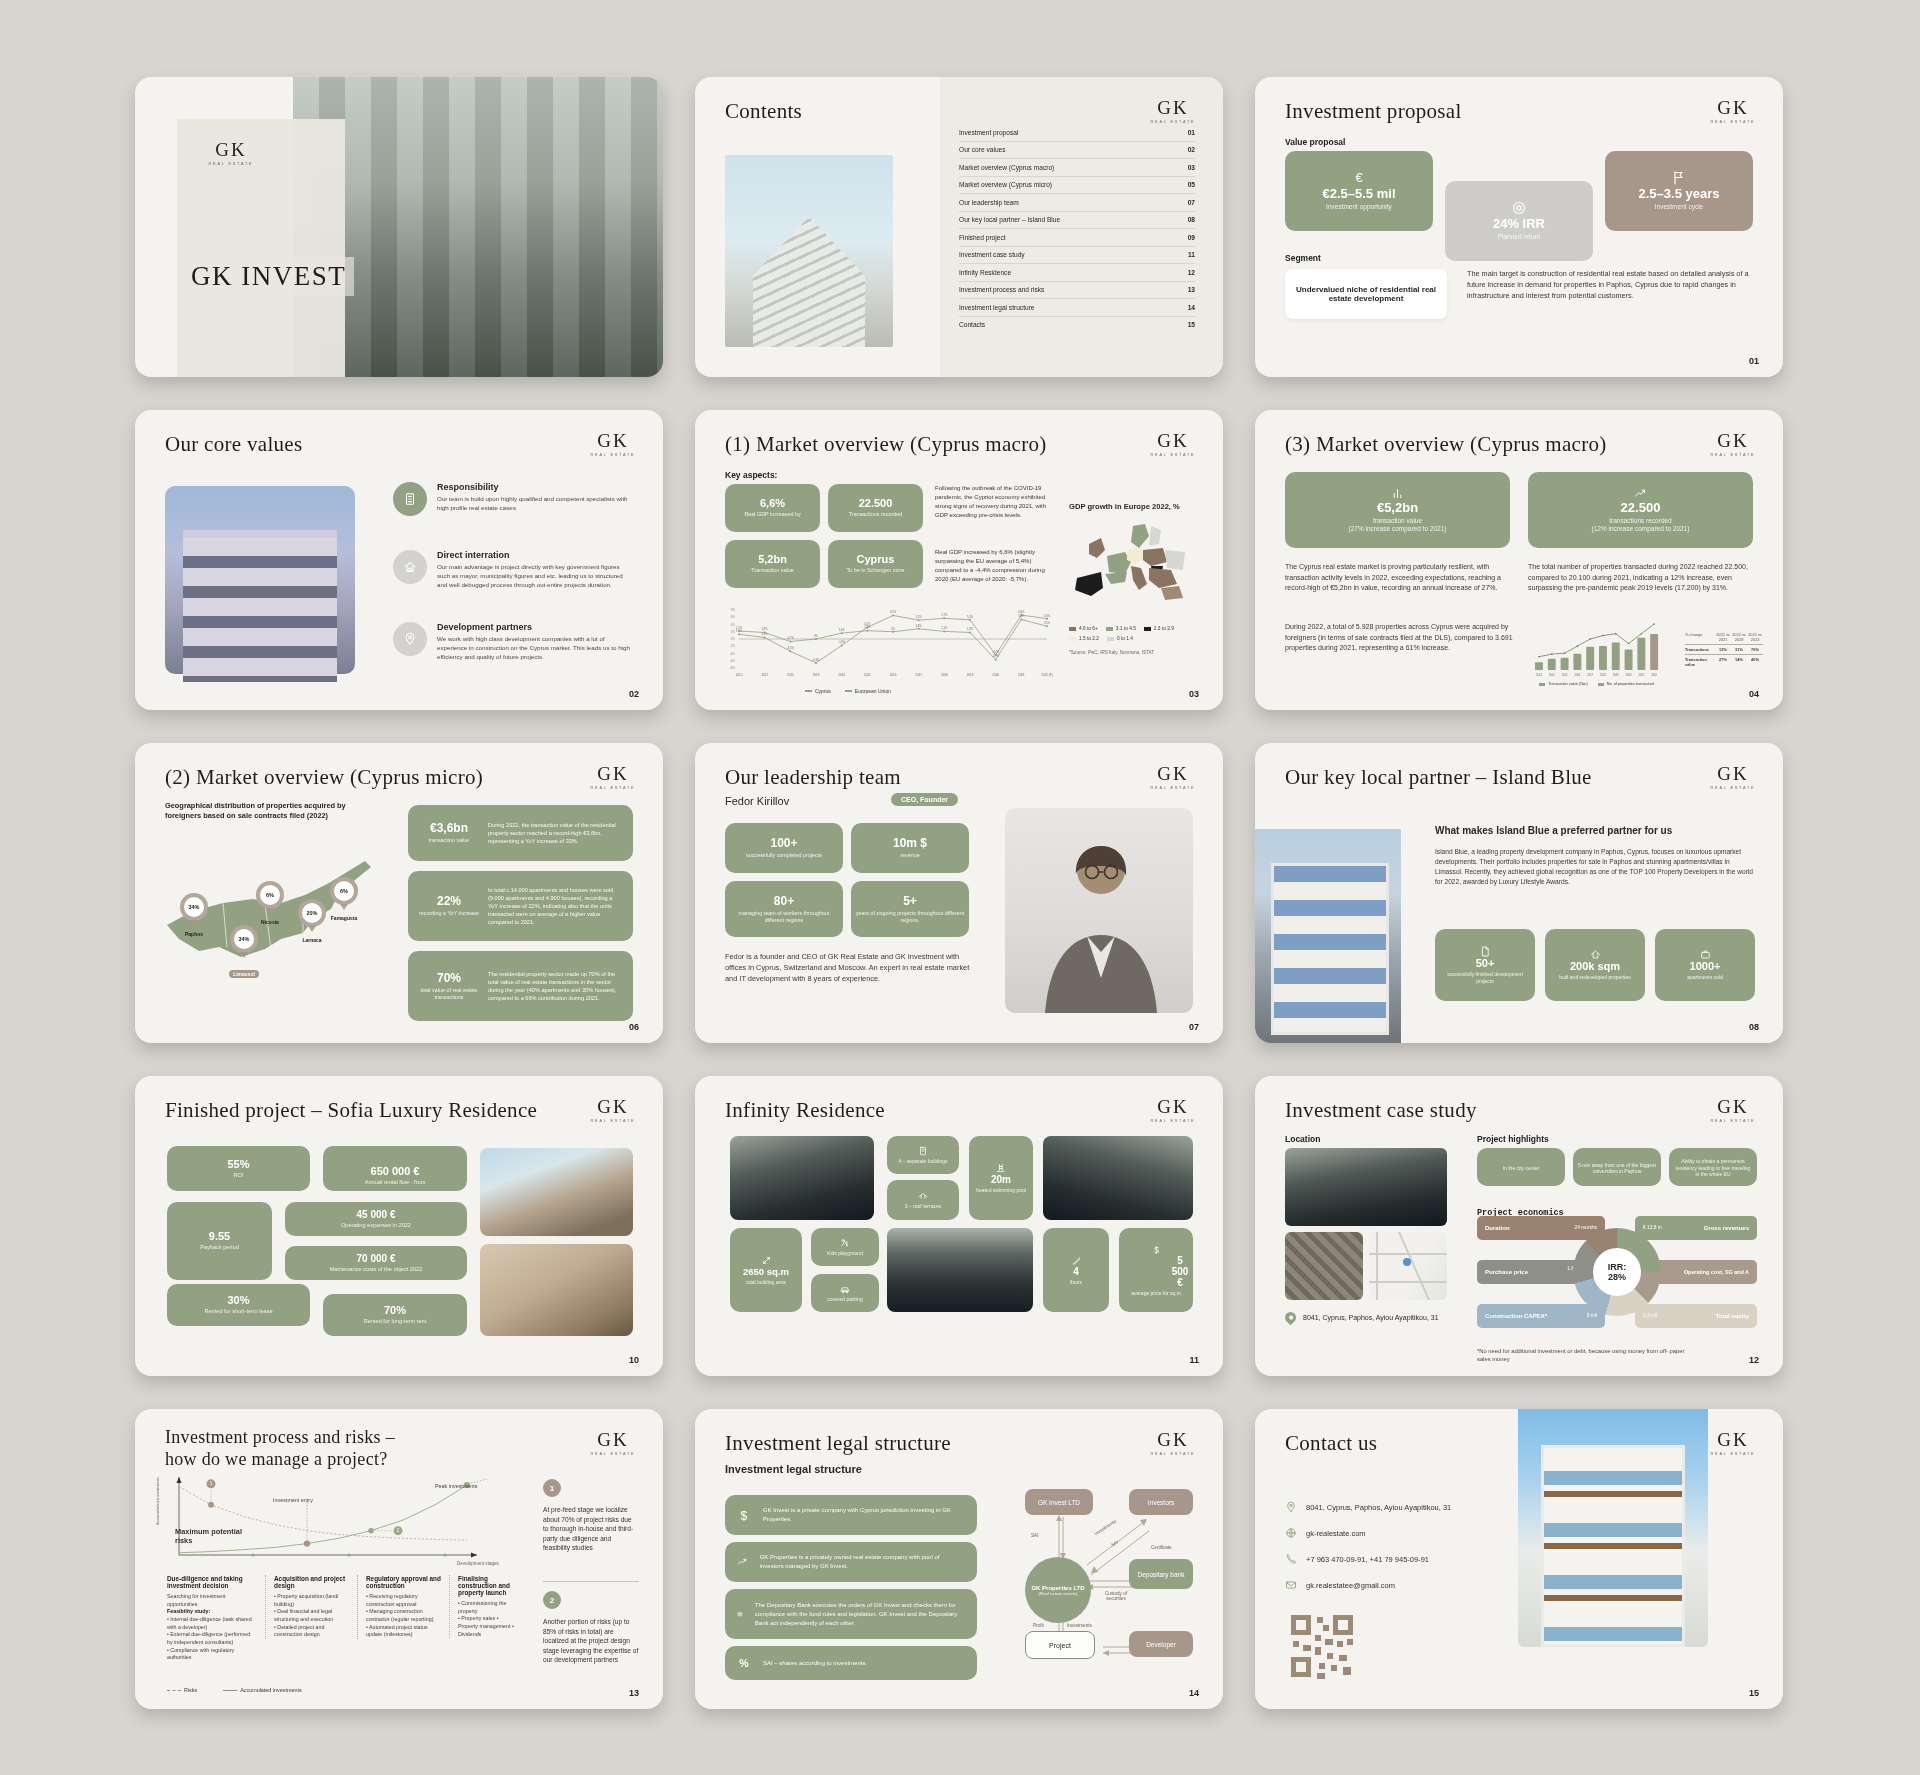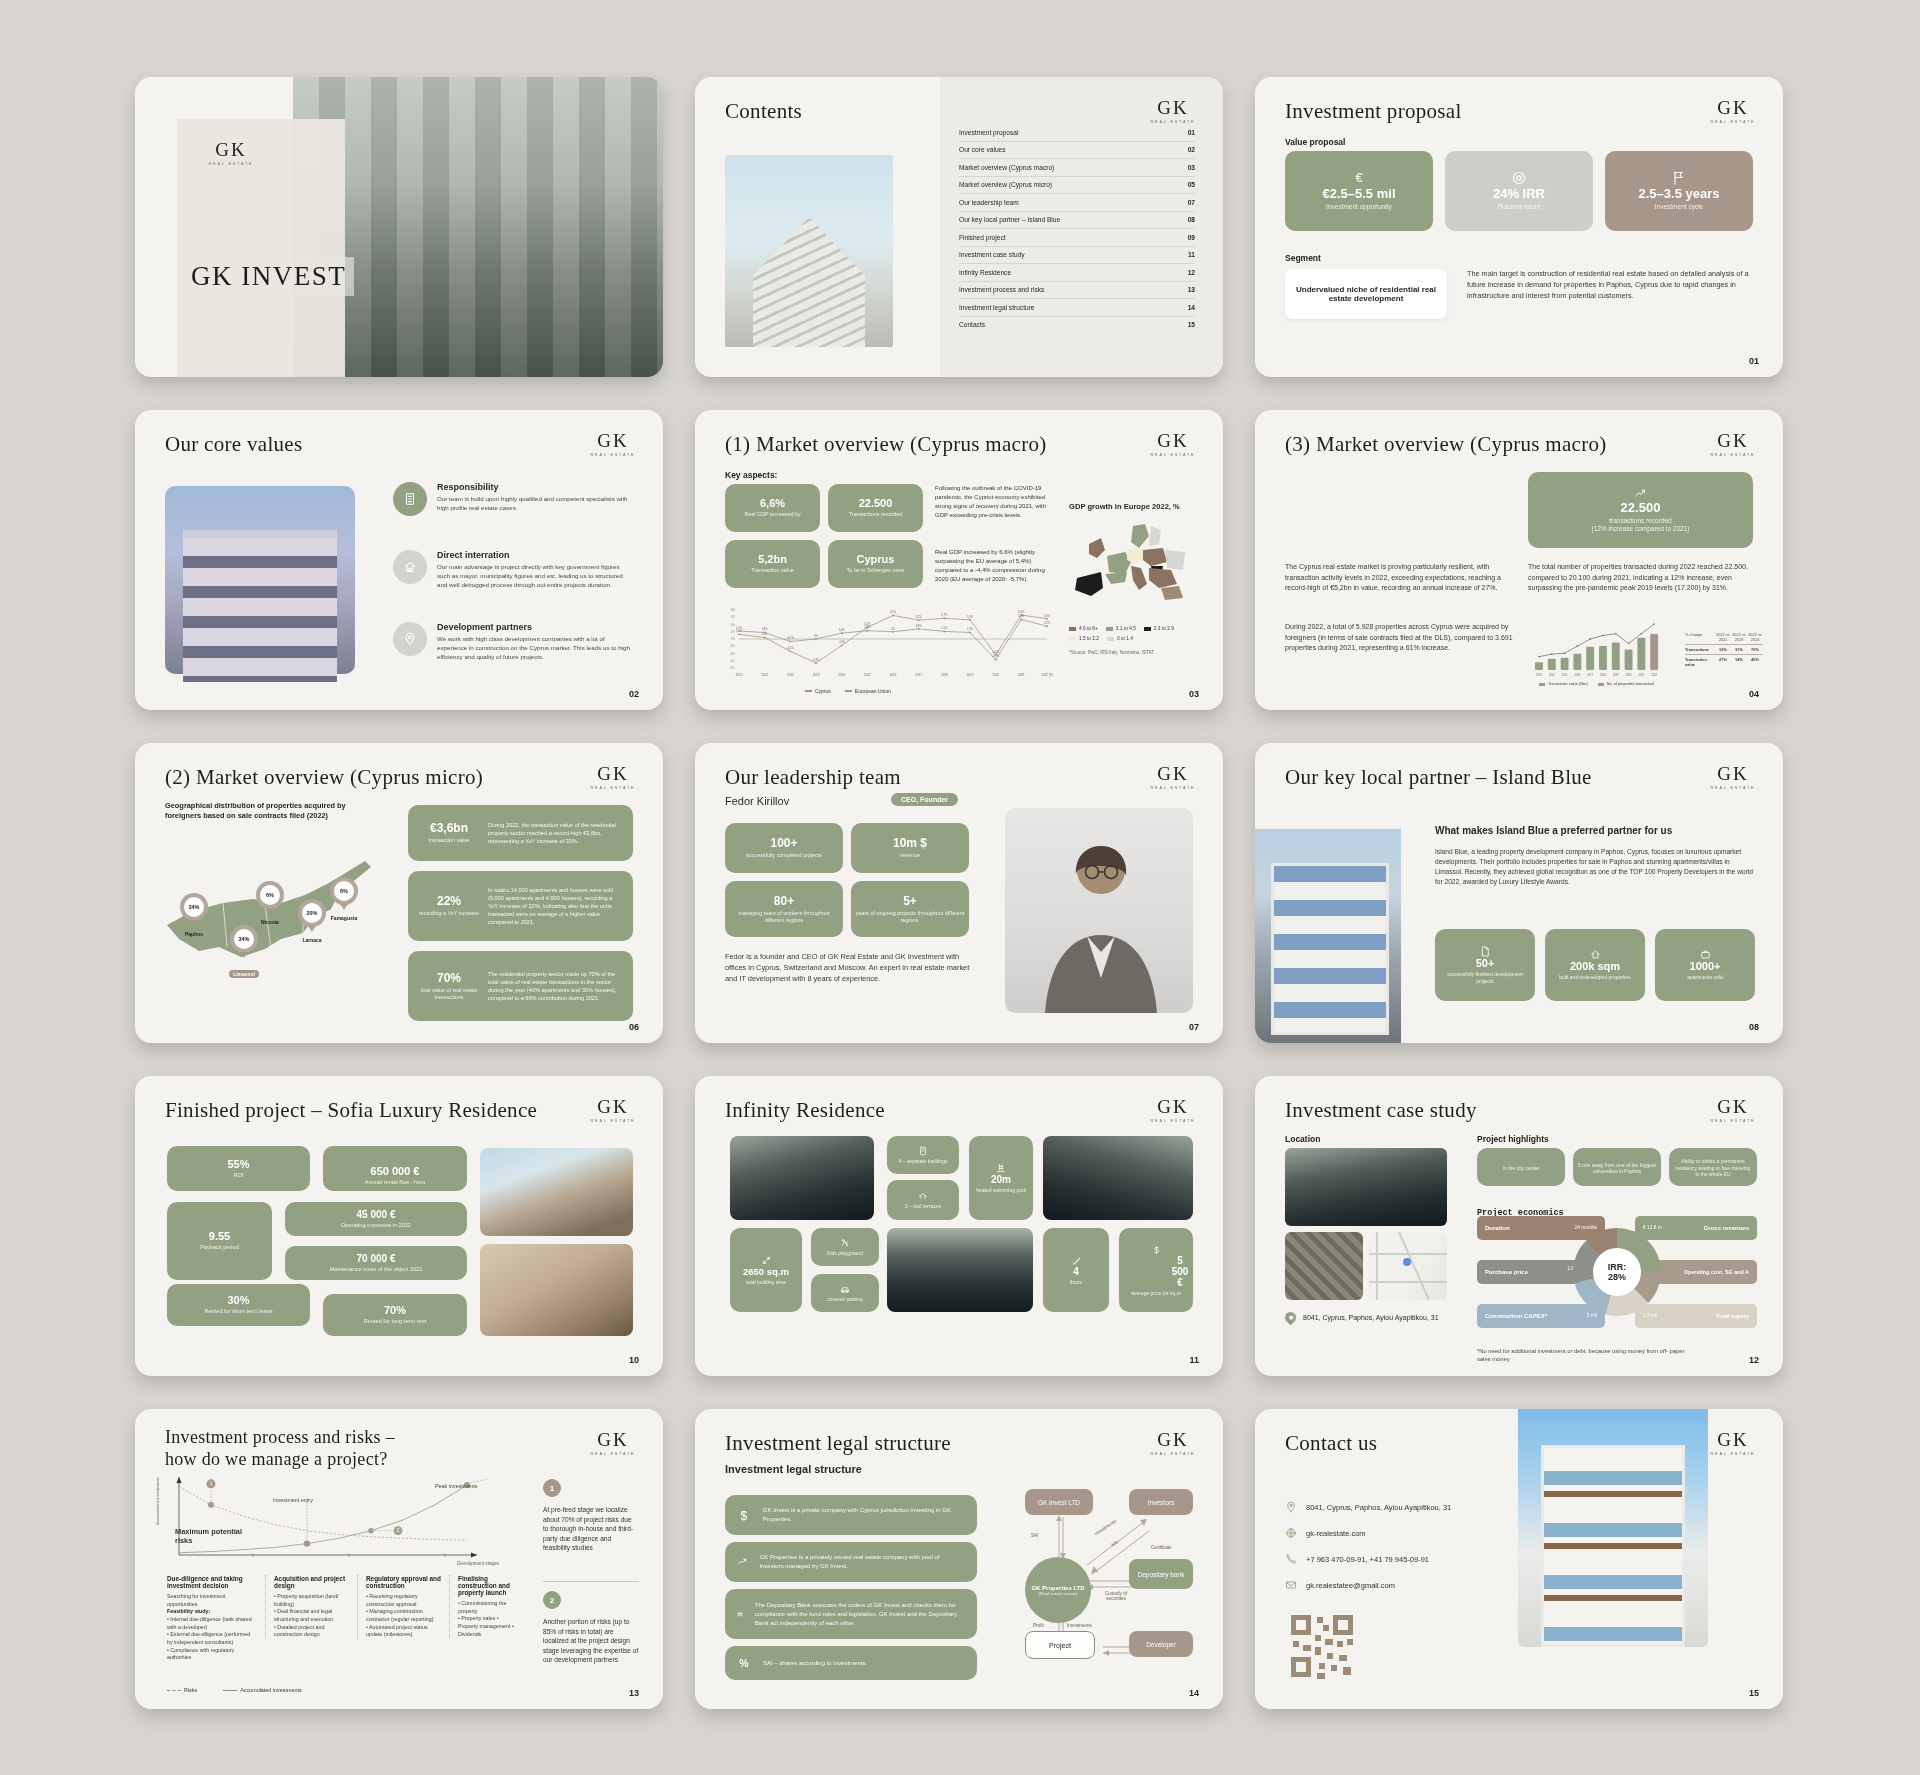--- a/index.html
+++ b/index.html
@@ -8,21 +8,21 @@
   .h1{position:absolute;left:30px;top:22px;font-family:"Liberation Serif",serif;font-weight:500;font-size:21px;color:#1f1e1a;letter-spacing:.3px;}
   .logo{position:absolute;top:20px;right:26px;width:48px;text-align:center;}
   .logo .g{font-family:"Liberation Serif",serif;font-size:19px;letter-spacing:2px;color:#23221f;}
   .logo .s{font-size:3.8px;letter-spacing:1.8px;color:#6c6a64;margin-top:1px;}
   .page{position:absolute;right:24px;bottom:11px;font-size:9px;font-weight:bold;color:#262520;}
   .lbl{position:absolute;font-weight:bold;font-size:8.5px;color:#23221d;}
   .gcard{position:absolute;background:#93a183;border-radius:10px;color:#fff;display:flex;flex-direction:column;align-items:center;justify-content:center;text-align:center;padding:4px;box-sizing:border-box;}
   .gcard .v{font-weight:bold;font-size:13px;}
   .gcard .c{font-size:6.5px;color:rgba(255,255,255,.85);margin-top:2px;line-height:1.3;}
   .taupe{background:#a6978a;}
-  .grayc{background:#cecdc9;}
+  .grayc{background:#cecdc9;margin-top:30px;}
   .ph{position:absolute;border-radius:10px;}
   .para{position:absolute;font-size:7px;line-height:1.5;color:#3a3833;}
   .ic{display:block;}
   .cpin{position:absolute;text-align:center;width:34px;}
   .cpin .bub{width:20px;height:20px;margin:0 auto;border-radius:50%;background:#fff;border:4px solid rgba(166,151,138,.85);display:flex;align-items:center;justify-content:center;font-size:5.5px;font-weight:bold;color:#23221d;}
   .cpin .tail{width:0;height:0;margin:-1px auto 0;border:4px solid transparent;border-top:6px solid rgba(166,151,138,.85);}
   .cpin .city{font-size:5px;font-weight:bold;color:#23221d;margin-top:1px;}
   .cpin .city.pill{background:#a6978a;color:#fff;border-radius:6px;padding:1px 4px;display:inline-block;}
   .legrow{display:flex;align-items:center;gap:3px;font-size:4.8px;color:#3a3833;}
   .sw{width:7px;height:4px;display:inline-block;}
@@ -362,20 +362,30 @@
     </div>
     <div class="page">03</div>
   </div>
 
   <div class="slide" style="left:1255px;top:410px;">
     <div class="h1">(3) Market overview (Cyprus macro)</div>
     <div class="logo">
         <div class="g">GK</div>
         <div class="s">REAL ESTATE</div>
       </div>
+    <div class="gcard" style="left:30px;top:62px;width:225px;height:76px;">
+      <svg width="13" height="13" viewBox="0 0 16 16">
+          <g class="crumb" stroke-width="2">
+            <path d="M4 13V8M8 13V3M12 13V10"></path>
+          </g>
+        </svg>
+      <div class="v">€5,2bn</div>
+      <div class="c">transaction value</div>
+      <div class="c" style="margin-top:0;">(27% increase compared to 2021)</div>
+    </div>
     <div class="gcard" style="left:273px;top:62px;width:225px;height:76px;">
       <svg width="13" height="13" viewBox="0 0 16 16">
           <g class="crumb">
             <path d="M2 11l4-4 2.5 2L13 4"></path>
             <path d="M13 4h-3M13 4v3"></path>
           </g>
         </svg>
       <div class="v">22.500</div>
       <div class="c">transactions recorded</div>
       <div class="c" style="margin-top:0;">(12% increase compared to 2021)</div>

